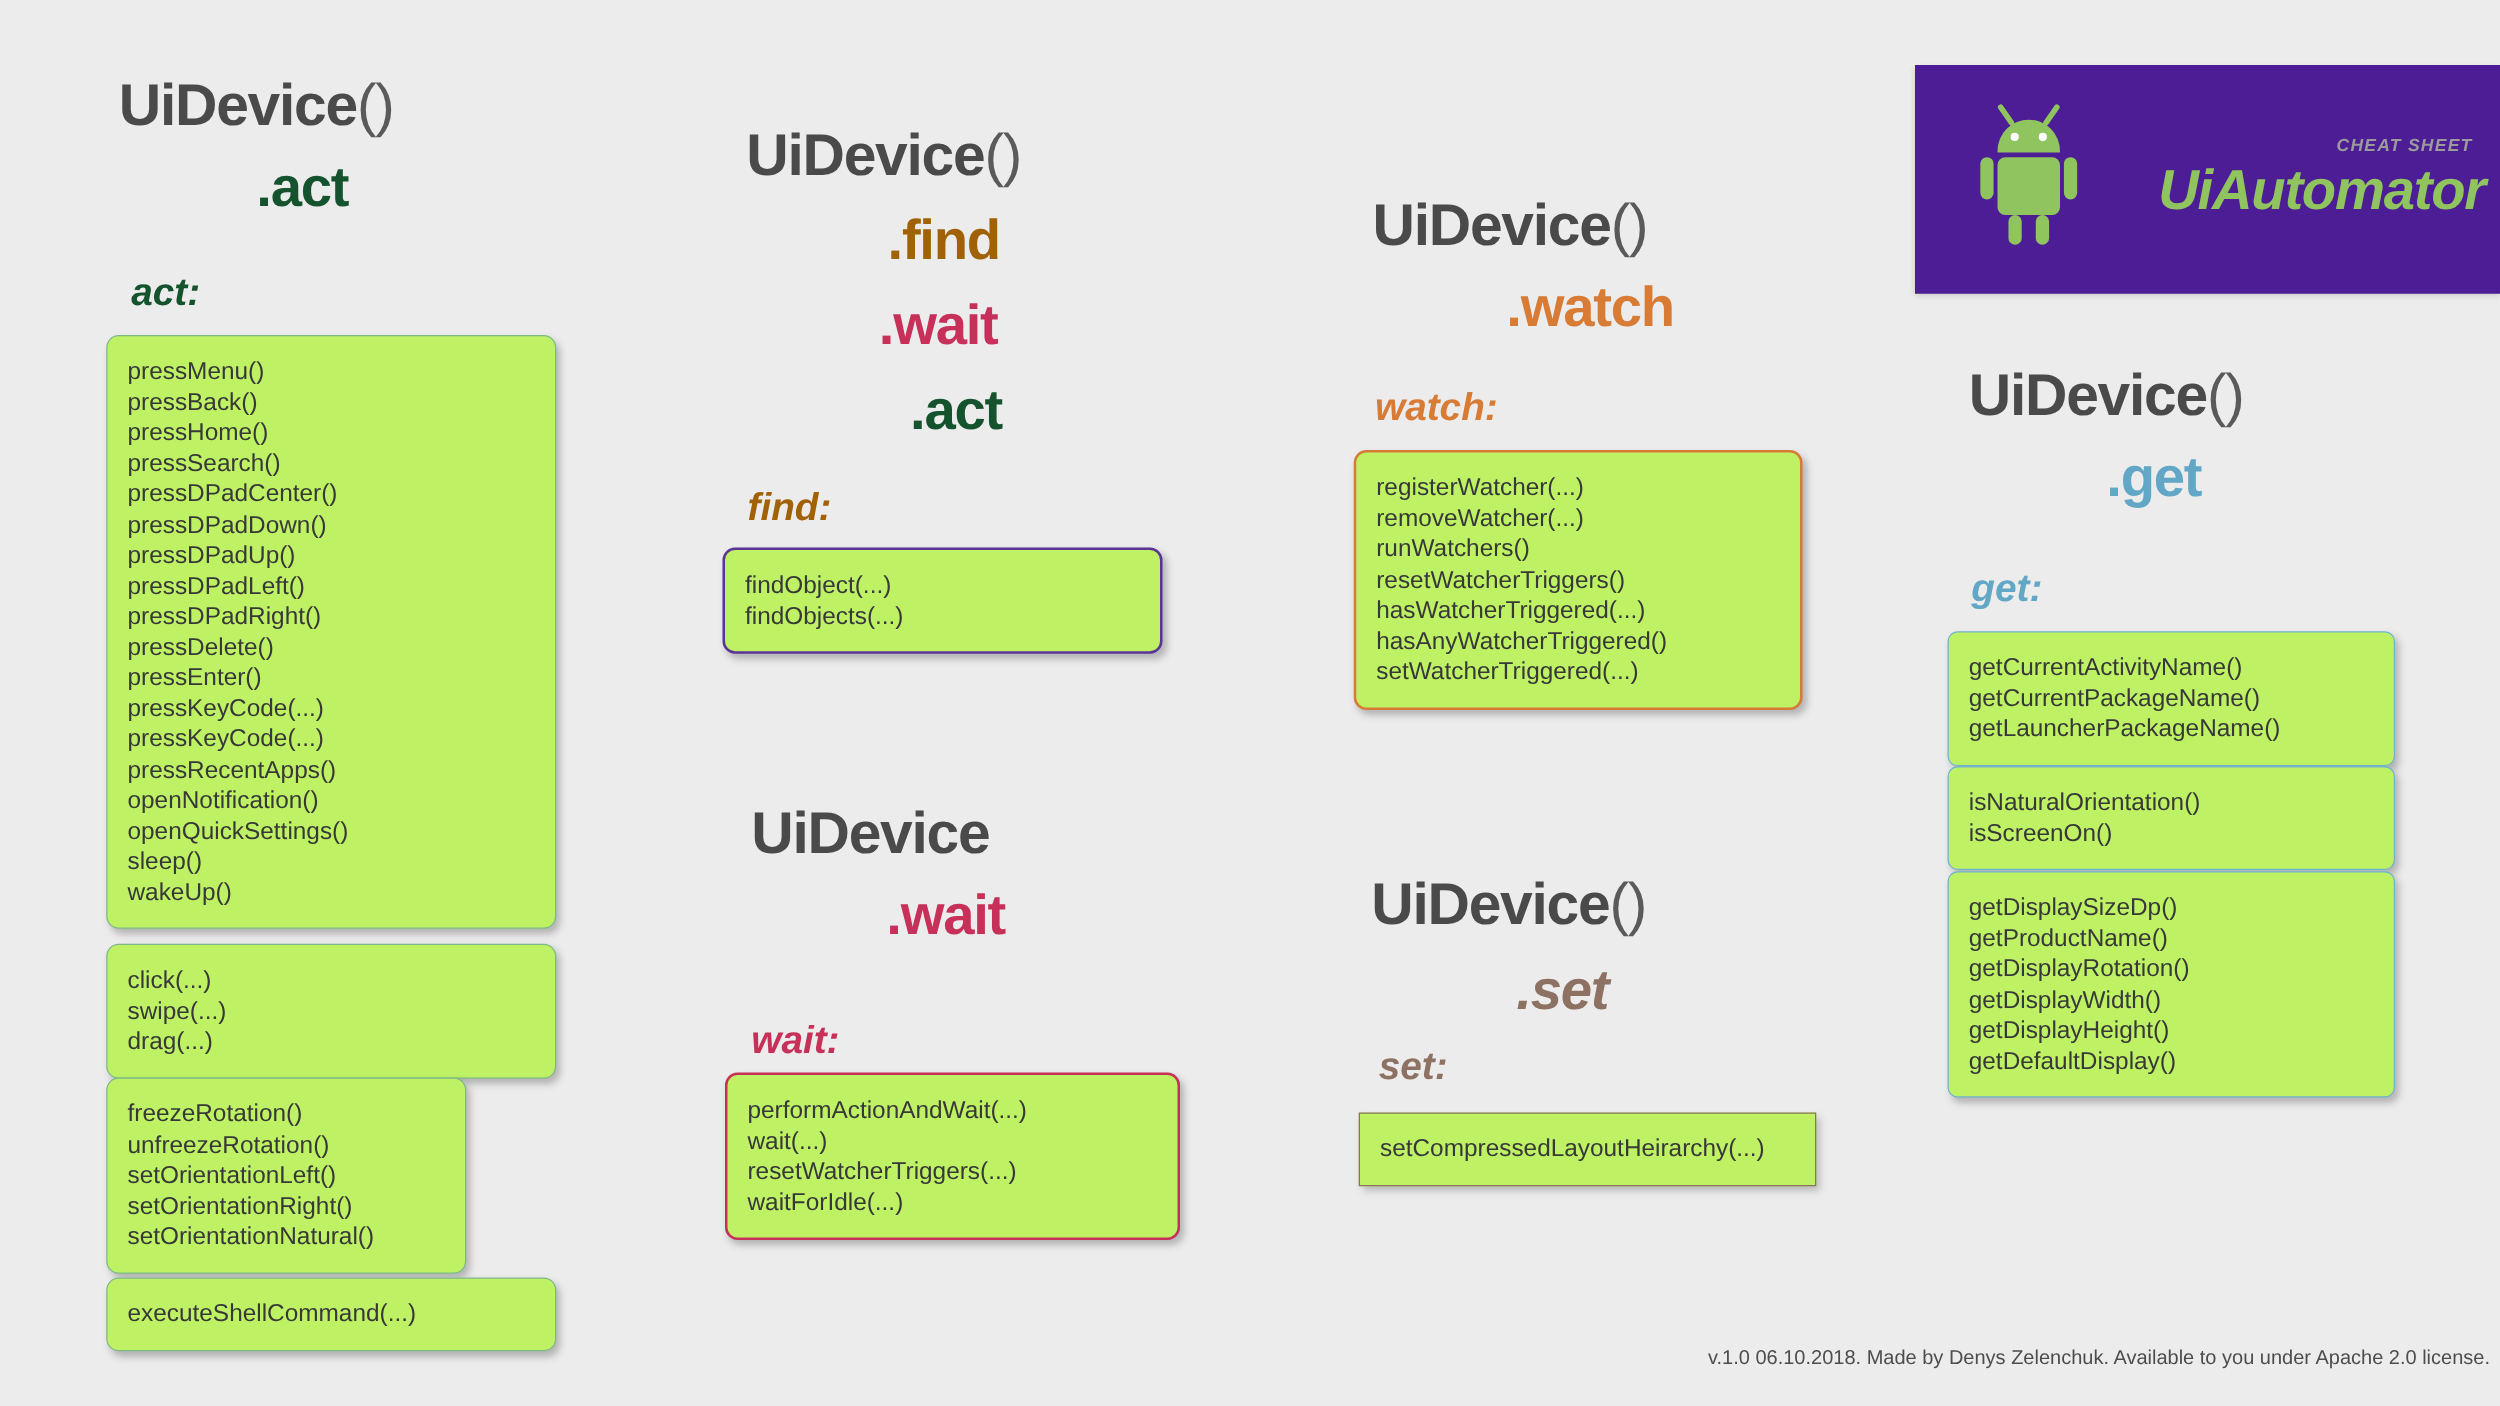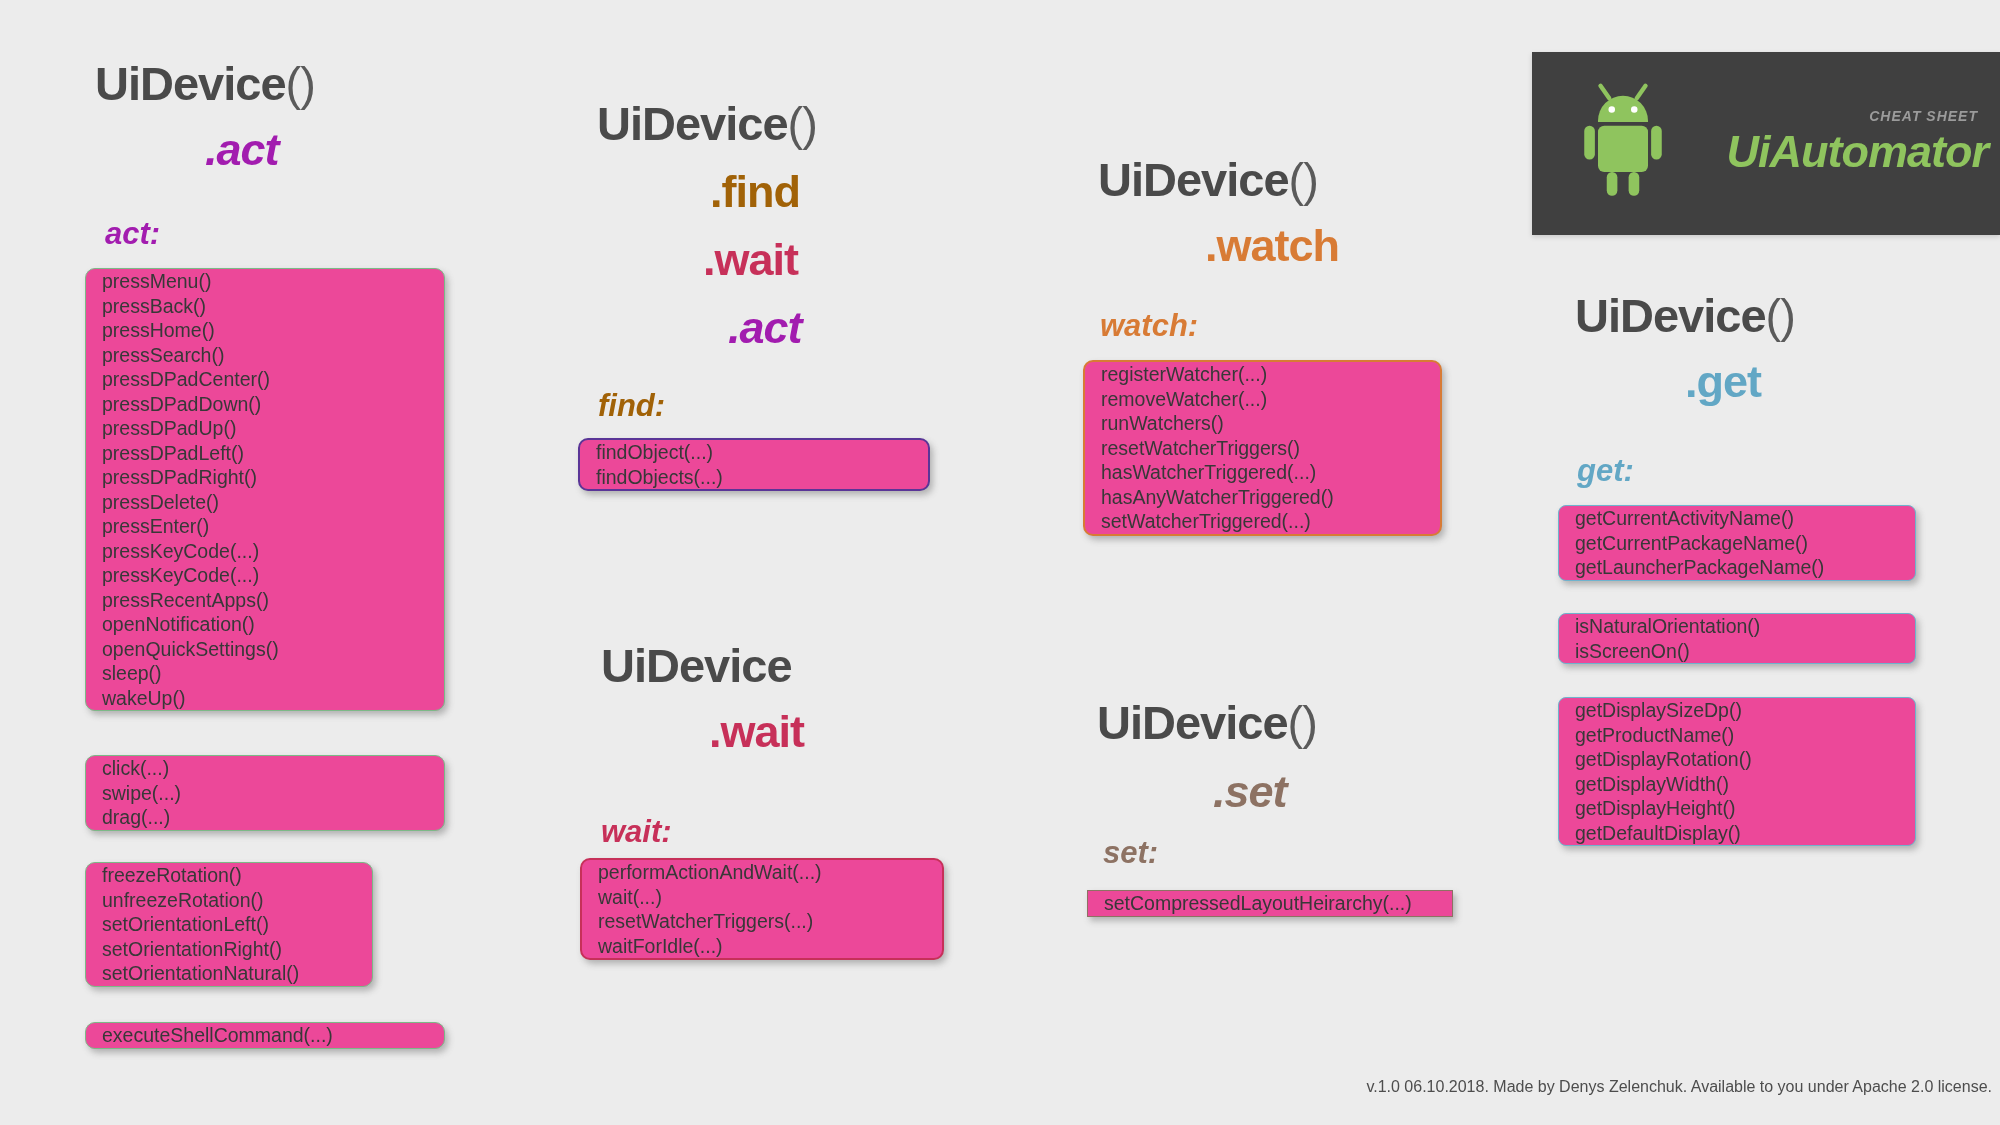--- a/index.html
+++ b/index.html
@@ -24,51 +24,51 @@
   .tag{
     position:absolute;
     font-size:45px;font-weight:bold;letter-spacing:-1px;white-space:nowrap;
   }
   .lbl{
     position:absolute;
     font-size:31px;font-weight:bold;font-style:italic;white-space:nowrap;
   }
 
   
-  .c-act{color:#a21caf;font-style:italic;}
+  .c-act{color:#14532d;}
   .c-find{color:#a16207;}
   .c-wait{color:#c73059;}
   .c-watch{color:#d87b35;}
   .c-set{color:#8d7263;font-style:italic;}
   .c-get{color:#62a7c5;}
 
   
   .mbox{
     position:absolute;
     box-sizing:border-box;
-    background:#ec4899;
+    background:#bef264;
     border-radius:10px;
-    padding:0 16px;
+    padding:16px 16px;
     box-shadow:3px 4px 6px rgba(110,110,110,0.45);
   }
   .mline{
     font-size:19.5px;line-height:24.5px;color:#383838;white-space:nowrap;
   }
   .b-act{border:1.5px solid #7cb987;}
   .b-find{border:2.5px solid #5a3597;}
   .b-wait{border:2px solid #c73059;}
   .b-watch{border:2px solid #d87b35;}
   .b-set{border:1.5px solid #8d7263;border-radius:0;}
   .b-get{border:1.5px solid #6fb3cd;border-radius:8px;}
 
   
   .logo-box{
     position:absolute;
     left:1532px;top:52px;width:468px;height:183px;
-    background:#404040;
+    background:#4c1d95;
     box-shadow:0 2px 5px rgba(0,0,0,0.15);
   }
   .logo-kicker{
     position:absolute;right:22px;top:56px;
     font-size:14px;font-weight:bold;font-style:italic;
     color:#9b9b9b;letter-spacing:1px;
   }
   .logo-title{
     position:absolute;right:12px;top:74px;
     font-size:45px;font-weight:bold;font-style:italic;

